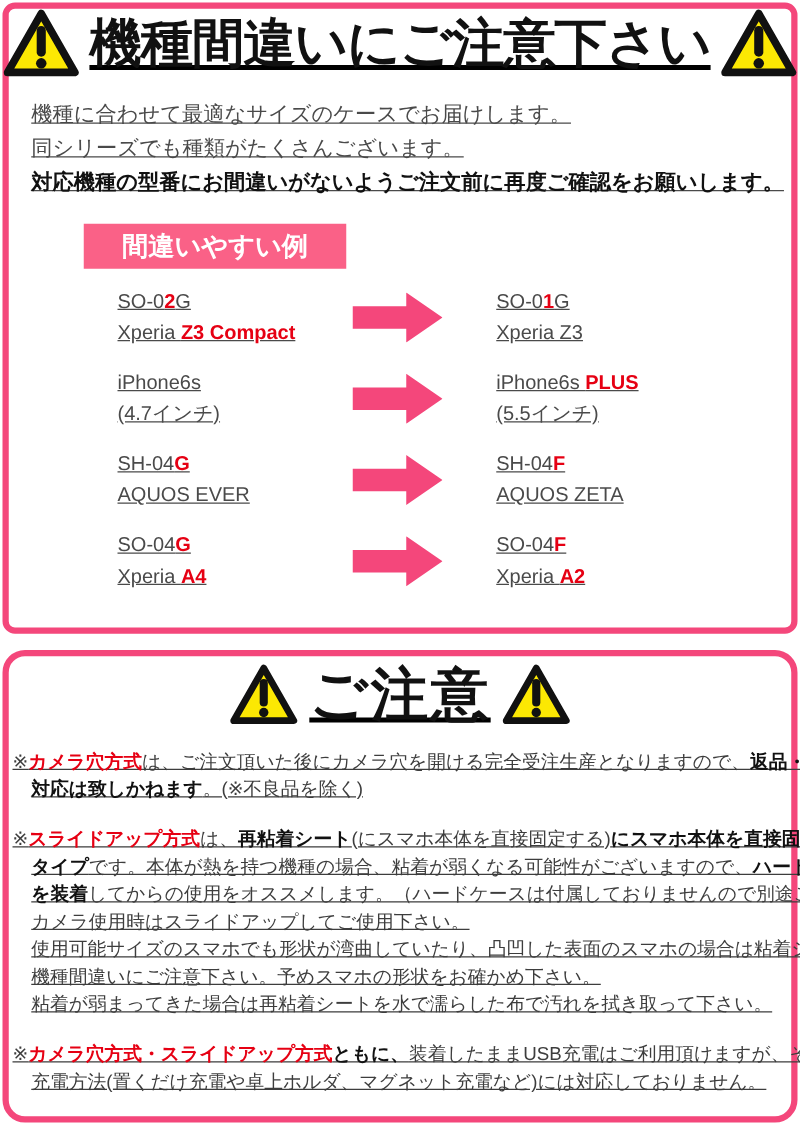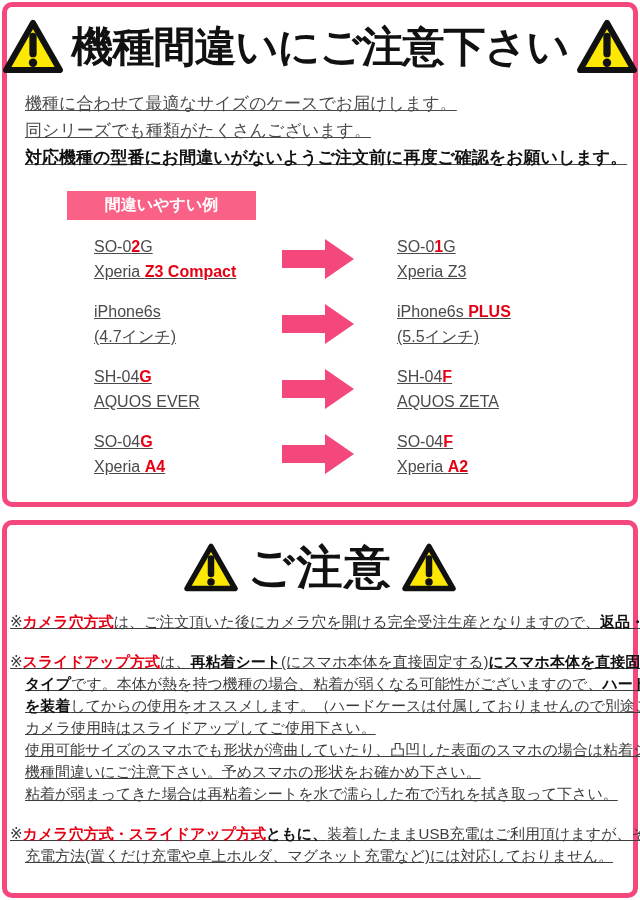--- a/index.html
+++ b/index.html
@@ -7,31 +7,31 @@
     --text_gray:#4a4a4a; --text_dark:#111111; --body_gray:#3d3d3d;
   }
   *{box-sizing:border-box;}
   html,body{margin:0;padding:0;}
   body{
     width:640px;height:900px;background:#fff;overflow:hidden;
     font-family:"Liberation Sans","DejaVu Sans",sans-serif;
   }
   .box{border:5px solid var(--pink);border-radius:10px;background:#fff;margin:0 2px;}
   #box1{margin-top:2px;height:505px;}
-  #box2{margin-top:13px;height:378px;}
+  #box2{margin-top:13px;height:378px;border-radius:18px;}
 
-  .title-row{display:flex;align-items:center;justify-content:center;gap:8px;margin-top:12px;}
+  .title-row{display:flex;align-items:center;justify-content:center;gap:8px;margin-top:0;text-decoration:underline;}
   .tri{width:62px;height:56px;flex:none;}
   .tri.small{width:56px;height:50px;}
   .main-title{font-size:42px;font-weight:bold;color:var(--text_dark);margin:0;white-space:nowrap;letter-spacing:-1px;}
   .caution-title{font-size:46px;letter-spacing:2px;}
 
   .intro{margin:15px 0 0 18px;font-size:17px;line-height:27px;color:var(--text_gray);}
   .example-label{display:inline-block;margin:20px 0 0 60px;background:var(--label_bg);
-    color:#fff;font-size:16px;font-weight:bold;padding:4px 0;width:189px;text-align:center;white-space:nowrap;}
+    color:#fff;font-size:21px;font-weight:bold;padding:4px 0;width:210px;text-align:center;white-space:nowrap;}
 
   .rows{margin:14px 0 0 87px;}
   .crow{display:flex;align-items:center;margin-bottom:15px;}
   .model{font-size:16px;line-height:25px;color:var(--text_gray);white-space:nowrap;}
   .model.left{width:188px;}
   .model.right{margin-left:43px;}
   .arrow{width:72px;height:40px;flex:none;}
 
   .red{color:var(--red);font-weight:bold;}
   .b{font-weight:bold;color:var(--text_dark);}
@@ -144,20 +144,21 @@
       <path d="M55 7 L103 91 L7 91 Z" style="fill:var(--yellow);stroke:var(--text_dark)" stroke-width="11" stroke-linejoin="round"></path>
       <path d="M55 31 L55 62" style="stroke:var(--text_dark)" stroke-width="13" stroke-linecap="round"></path>
       <circle cx="55" cy="78" r="7.5" style="fill:var(--text_dark)"></circle>
     </svg>
   </div>
 
   <div class="paras">
 
     <div class="para">
       <div class="line"><span>※</span><span class="red">カメラ穴方式</span><span>は、ご注文頂いた後にカメラ穴を開ける完全受注生産となりますので、</span><span class="b">返品・交換の</span></div>
+      <div class="line cont"><span class="b">対応は致しかねます</span><span>。(※不良品を除く)</span></div>
     </div>
 
     <div class="para">
       <div class="line"><span>※</span><span class="red">スライドアップ方式</span><span>は、</span><span class="b">再粘着シート</span><span>(にスマホ本体を直接固定する)</span><span class="b">にスマホ本体を直接固定する</span></div>
       <div class="line cont"><span class="b">タイプ</span><span>です。本体が熱を持つ機種の場合、粘着が弱くなる可能性がございますので、</span><span class="b">ハードケース</span></div>
       <div class="line cont"><span class="b">を装着</span><span>してからの使用をオススメします。（ハードケースは付属しておりませんので別途ご購入下さい）</span></div>
       <div class="line cont"><span>カメラ使用時はスライドアップしてご使用下さい。</span></div>
       <div class="line cont"><span>使用可能サイズのスマホでも形状が湾曲していたり、凸凹した表面のスマホの場合は粘着シートに接着</span></div>
       <div class="line cont"><span>機種間違いにご注意下さい。予めスマホの形状をお確かめ下さい。</span></div>
       <div class="line cont"><span>粘着が弱まってきた場合は再粘着シートを水で濡らした布で汚れを拭き取って下さい。</span></div>

